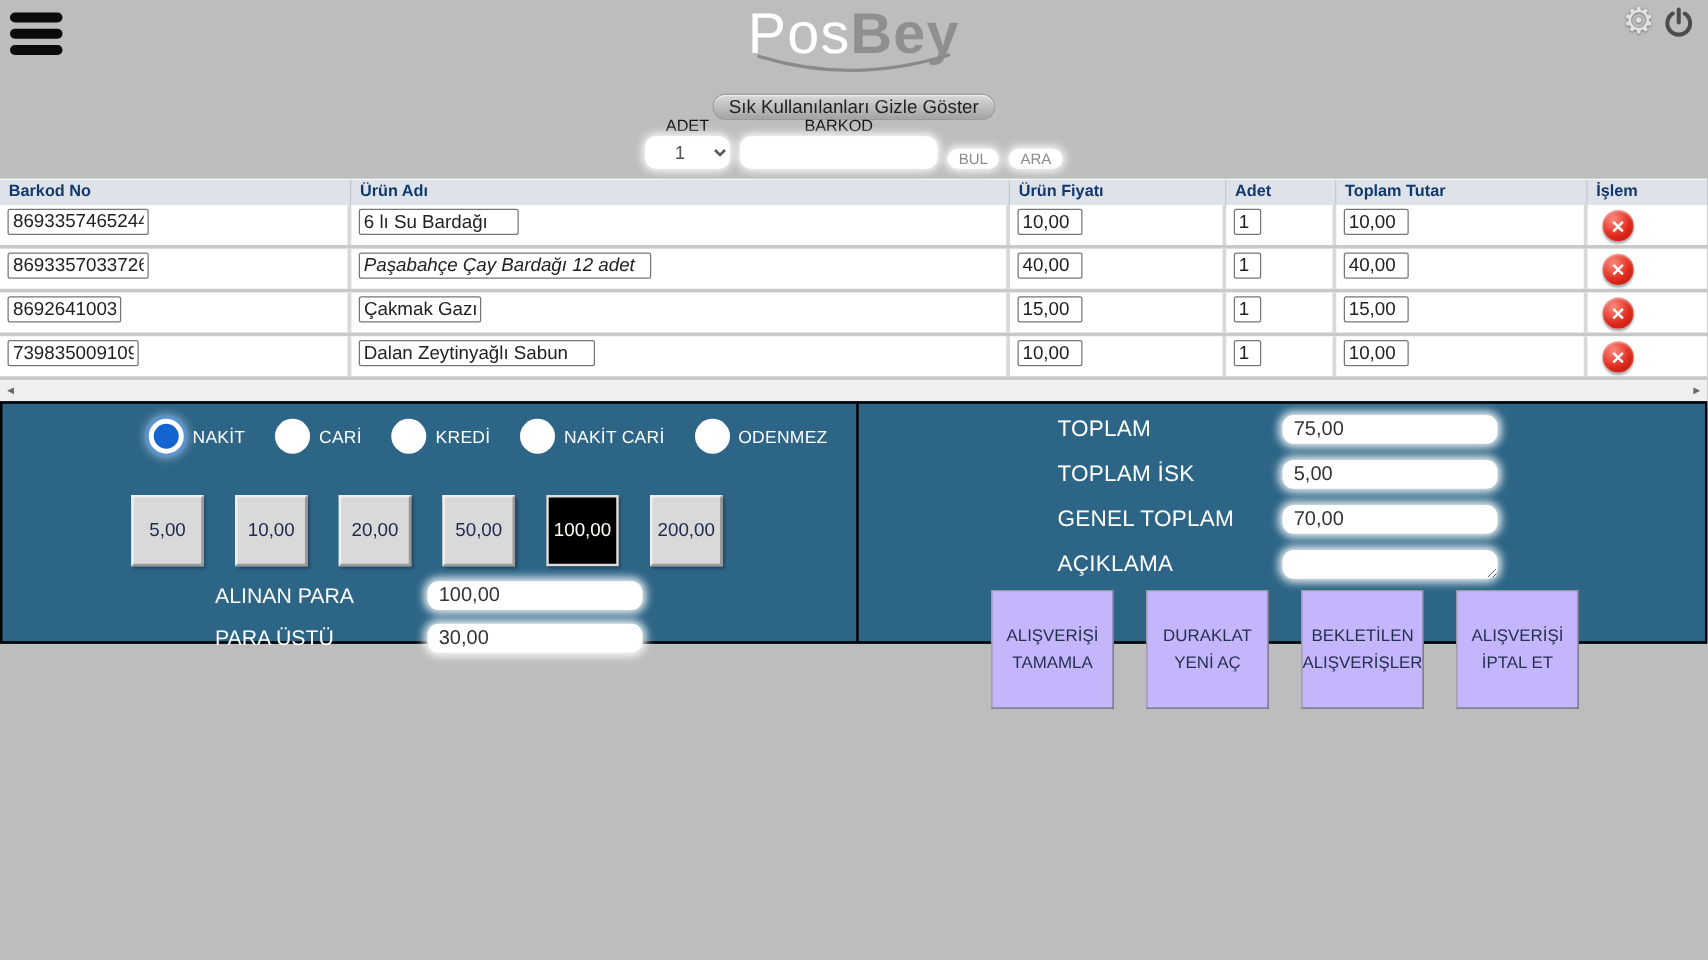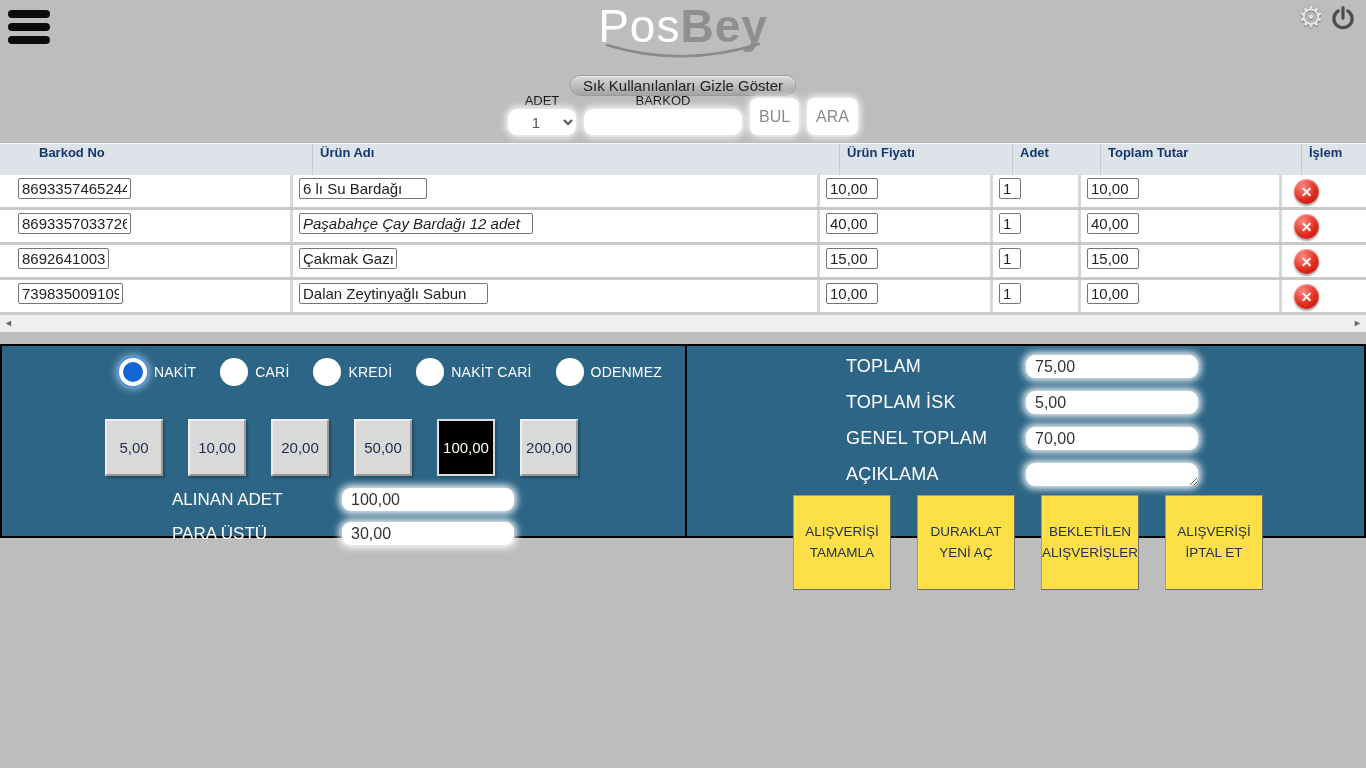--- a/index.html
+++ b/index.html
@@ -27,44 +27,44 @@
     border-radius:10px; padding:1px 12px; font-size:15px; color:#222;
     box-shadow:inset 0 1px 0 #eee, 0 0 0 1px #9a9a9a; cursor:pointer; }
 
   .search-row { position:absolute; left:0; right:0; top:93px; display:flex; justify-content:center; align-items:flex-end; gap:8px; }
   .field-col { display:flex; flex-direction:column; align-items:center; }
   .field-label { font-size:13px; color:#151515; margin-bottom:1px; }
   .glowbox { background:#fff; border:none; border-radius:9px; height:26px;
     box-shadow:0 0 7px 2px rgba(255,255,255,.95); font-family:"Liberation Sans",sans-serif; }
   select.glowbox { width:68px; font-size:15px; color:#555; text-align:center; padding:0 4px; }
   input.barkod-input { width:158px; font-size:15px; padding:0 8px; }
-  .mini-btn { background:#fff; border:none; border-radius:8px; height:37px; padding:0 9px;
-    font-size:16px; color:#8a8a8a; box-shadow:0 0 7px 2px rgba(255,255,255,.95); cursor:pointer;
+  .mini-btn { background:#fff; border:none; border-radius:8px; height:16px; padding:0 9px;
+    font-size:12px; color:#8a8a8a; box-shadow:0 0 7px 2px rgba(255,255,255,.95); cursor:pointer;
     font-family:"Liberation Sans",sans-serif; }
 
   
   .grid-row { display:grid; grid-template-columns:281px 527px 173px 88px 201px 96px; }
-  .thead { height:32px; background:#dde3e9; border-top:1px solid #f4f6f8;padding-left:32px; }
+  .thead { height:21px; background:#dde3e9; border-top:1px solid #f4f6f8; }
   .thead .th { font-size:13px; font-weight:bold; color:#12386d; padding:1px 0 0 7px;
     border-right:1px solid #c3c9cf; white-space:nowrap; overflow:hidden; }
-  .trow { height:35px; background:#ffffff; border-bottom:3px solid #c9c9c9;padding-left:12px; }
+  .trow { height:35px; background:#ffffff; border-bottom:3px solid #c9c9c9; }
   .trow .td { border-right:3px solid #d8d8d8; padding:3px 0 0 6px; overflow:hidden; }
   .trow .td:last-child, .thead .th:last-child { border-right:none; }
   .cell-input { border:1px solid #767676; height:21px; font-size:15px; color:#222;
     padding:0 3px; font-family:"Liberation Sans",sans-serif; background:#fff; border-radius:2px; }
   .del-btn { width:25px; height:25px; border-radius:50%; margin:1px 0 0 6px; cursor:pointer;
     background:radial-gradient(circle at 35% 30%, #f87d72 8%, #e02b1d 55%, #b11107);
     box-shadow:0 2px 2px rgba(0,0,0,.35), inset 0 1px 2px rgba(255,255,255,.6);
     color:#fff; font-size:14px; font-weight:bold; display:flex; align-items:center; justify-content:center; }
 
   .hscroll { height:17px; background:#efefef; display:flex; align-items:center; justify-content:space-between; padding:0 4px; }
   .scroll-arrow { font-size:9px; color:#666; cursor:pointer; line-height:1; }
 
   
-  .panel { height:194px; background:#2d6586; border:2px solid #000; display:flex;margin-top:12px; }
+  .panel { height:194px; background:#2d6586; border:2px solid #000; display:flex; }
   .panel-left { width:683px; height:100%; }
   .panel-right { flex:1; height:100%; border-left:2px solid #000; }
 
   .pay-methods { display:flex; align-items:center; gap:24px; padding:12px 0 0 117px; }
   .pay-method { display:flex; align-items:center; gap:7px; cursor:pointer; }
   .radio { width:28px; height:28px; border-radius:50%; background:#fff; flex:0 0 auto; }
   .radio.selected { background:#1465d2; border:4px solid #fff;
     box-shadow:0 0 0 3px #5c93ce, 0 0 7px 4px rgba(190,215,240,.55); }
   .pay-label { color:#fff; font-size:14px; letter-spacing:.2px; }
 
@@ -79,21 +79,21 @@
   .glow-input { background:#fff; border:none; border-radius:9px; height:23px; width:172px;
     box-shadow:0 0 7px 3px rgba(255,255,255,.9); font-size:16px; color:#333; padding:0 9px;
     font-family:"Liberation Sans",sans-serif; }
 
   .totals { padding:9px 0 0 159px; }
   .total-row { display:flex; align-items:center; margin-bottom:13px; }
   .total-label { width:180px; color:#fff; font-size:18px; letter-spacing:.2px; }
   textarea.glow-input { height:23px; width:172px; resize:both; padding-top:3px; }
 
   .actions { display:flex; gap:26px; padding:9px 0 0 106px; }
-  .action-btn { width:98px; height:95px; background:#fde047; color:#23304e; font-size:13.5px;
+  .action-btn { width:98px; height:95px; background:#c4b5fd; color:#23304e; font-size:13.5px;
     border:1px solid #9a9a9a; border-right-color:#6e6e6e; border-bottom-color:#6e6e6e;
     cursor:pointer; font-family:"Liberation Sans",sans-serif; line-height:1.5;
     display:flex; align-items:center; justify-content:center; text-align:center; padding:4px; }
 </style>
 </head>
 <body>
 
 <div class="header">
   <div class="hamburger">
     <div class="bar"></div>
@@ -226,21 +226,21 @@
     <div class="denoms">
       <button class="denom-btn">5,00</button>
       <button class="denom-btn">10,00</button>
       <button class="denom-btn">20,00</button>
       <button class="denom-btn">50,00</button>
       <button class="denom-btn selected">100,00</button>
       <button class="denom-btn">200,00</button>
     </div>
 
     <div class="cash-row">
-      <span class="cash-label">ALINAN ADET</span>
+      <span class="cash-label">ALINAN PARA</span>
       <input class="glow-input" value="100,00" style="">
     </div>
     <div class="cash-row" style="margin-top:11px;">
       <span class="cash-label">PARA ÜSTÜ</span>
       <input class="glow-input" value="30,00" style="">
     </div>
   </div>
 
   <div class="panel-right">
     <div class="totals">

